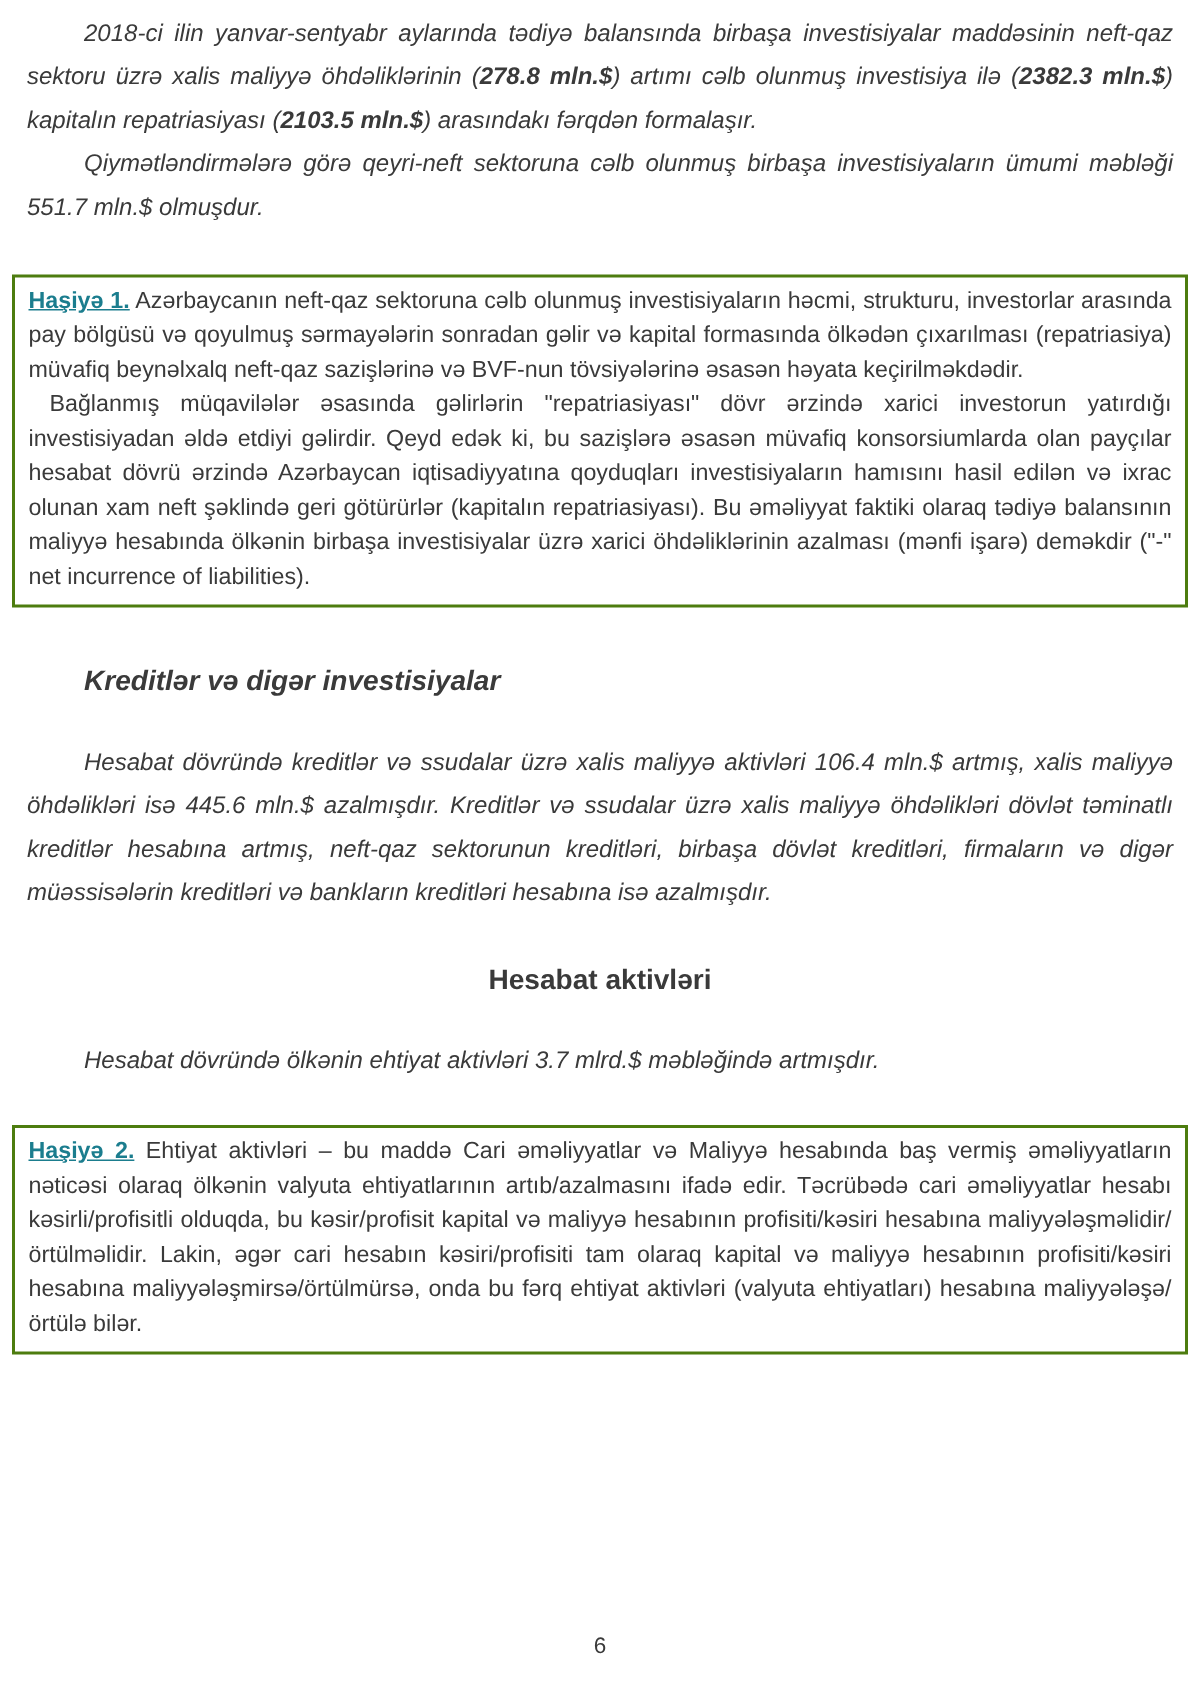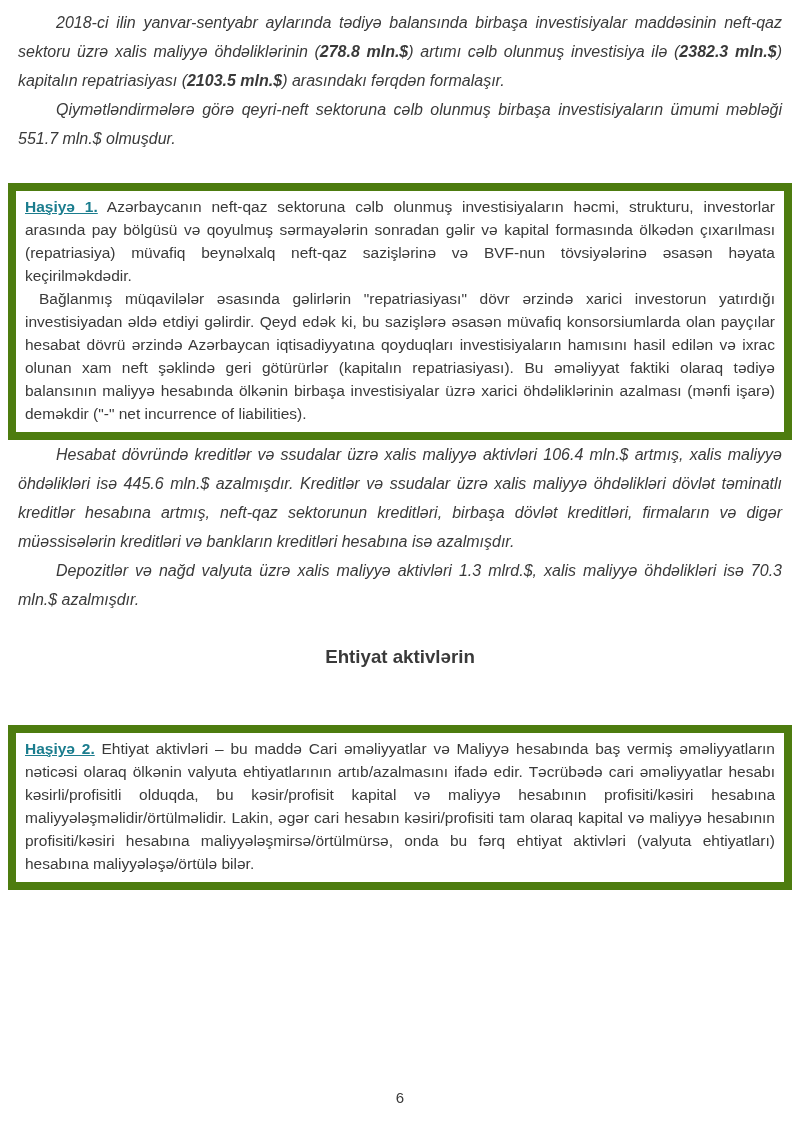--- a/index.html
+++ b/index.html
@@ -15,21 +15,21 @@
     line-height: 29px;
     color: #3a3a3a;
     background: #ffffff;
   }
   p { margin: 0; text-align: justify; }
   .indent { text-indent: 38px; font-style: italic; }
   .italic { font-style: italic; }
   b { font-weight: bold; }
 
   .note-box {
-    border: 8px solid #4d7c0f;
+    border: 2px solid #4d7c0f;
     margin: 0 -10px;
     padding: 4px 9px 7px 9px;
     font-size: 15.5px;
     line-height: 23px;
   }
   .note-box p { margin: 0; }
   .note-box .p2-indent { text-indent: 14px; }
   .box-label {
     color: var(--label-color, #1b7d8e);
     font-weight: bold;
@@ -70,27 +70,28 @@
 
   <p class="indent">Qiymətləndirmələrə görə qeyri-neft sektoruna cəlb olunmuş birbaşa investisiyaların ümumi məbləği 551.7 mln.$ olmuşdur.</p>
 
   <div class="gap-before-box1"></div>
 
   <div class="note-box">
     <p><span class="box-label">Haşiyə 1.</span><span> Azərbaycanın neft-qaz sektoruna cəlb olunmuş investisiyaların həcmi, strukturu, investorlar arasında pay bölgüsü və qoyulmuş sərmayələrin sonradan gəlir və kapital formasında ölkədən çıxarılması (repatriasiya) müvafiq beynəlxalq neft-qaz sazişlərinə və BVF-nun tövsiyələrinə əsasən həyata keçirilməkdədir.</span></p>
     <p class="p2-indent">Bağlanmış müqavilələr əsasında gəlirlərin "repatriasiyası" dövr ərzində xarici investorun yatırdığı investisiyadan əldə etdiyi gəlirdir. Qeyd edək ki, bu sazişlərə əsasən müvafiq konsorsiumlarda olan payçılar hesabat dövrü ərzində Azərbaycan iqtisadiyyatına qoyduqları investisiyaların hamısını hasil edilən və ixrac olunan xam neft şəklində geri götürürlər (kapitalın repatriasiyası). Bu əməliyyat faktiki olaraq tədiyə balansının maliyyə hesabında ölkənin birbaşa investisiyalar üzrə xarici öhdəliklərinin azalması (mənfi işarə) deməkdir ("-" net incurrence of liabilities).</p>
   </div>
 
+  <h3 class="heading-credits">Kreditlər və digər investisiyalar</h3>
 
   <p class="indent">Hesabat dövründə kreditlər və ssudalar üzrə xalis maliyyə aktivləri 106.4 mln.$ artmış, xalis maliyyə öhdəlikləri isə 445.6 mln.$ azalmışdır. Kreditlər və ssudalar üzrə xalis maliyyə öhdəlikləri dövlət təminatlı kreditlər hesabına artmış, neft-qaz sektorunun kreditləri, birbaşa dövlət kreditləri, firmaların və digər müəssisələrin kreditləri və bankların kreditləri hesabına isə azalmışdır.</p>
 
-  <p class="indent">Depozitlər və nağd valyuta üzrə xalis maliyyə aktivləri 1.3 mlrd.$, xalis maliyyə öhdəlikləri isə 70.3 mln.$ azalmışdır.</p>
 
-  <h3 class="heading-reserves">Ehtiyat aktivlərin</h3>
+  <h3 class="heading-reserves">Hesabat aktivləri</h3>
 
+  <p class="indent">Hesabat dövründə ölkənin ehtiyat aktivləri 3.7 mlrd.$ məbləğində artmışdır.</p>
 
   <div class="gap-before-box2"></div>
 
   <div class="note-box">
     <p><span class="box-label">Haşiyə 2.</span><span> Ehtiyat aktivləri – bu maddə Cari əməliyyatlar və Maliyyə hesabında baş vermiş əməliyyatların nəticəsi olaraq ölkənin valyuta ehtiyatlarının artıb/azalmasını ifadə edir. Təcrübədə cari əməliyyatlar hesabı kəsirli/profisitli olduqda, bu kəsir/profisit kapital və maliyyə hesabının profisiti/kəsiri hesabına maliyyələşməlidir/örtülməlidir. Lakin, əgər cari hesabın kəsiri/profisiti tam olaraq kapital və maliyyə hesabının profisiti/kəsiri hesabına maliyyələşmirsə/örtülmürsə, onda bu fərq ehtiyat aktivləri (valyuta ehtiyatları) hesabına maliyyələşə/örtülə bilər.</span></p>
   </div>
 
   <div class="page-number">6</div>
 
 </div>

